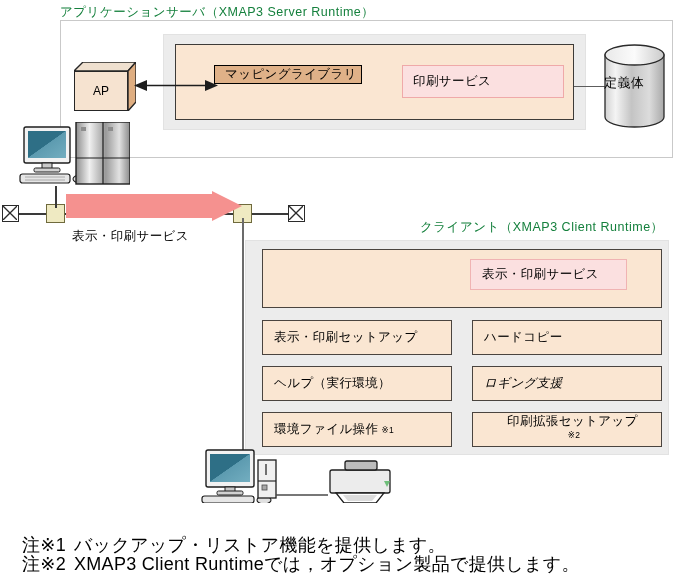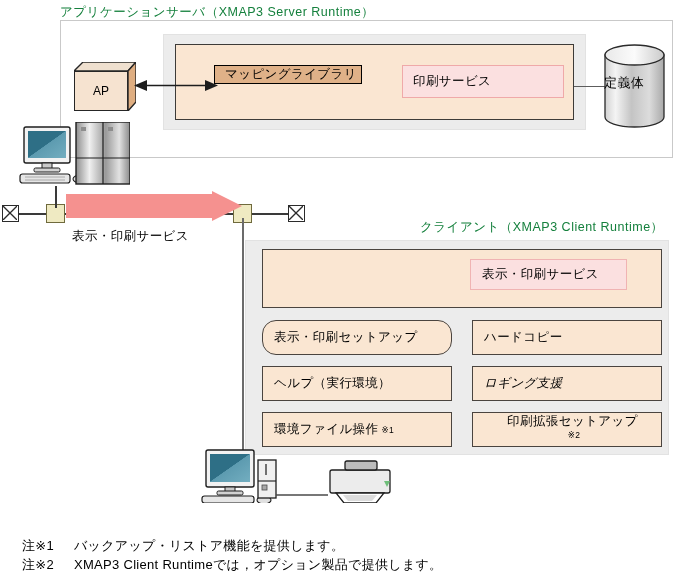--- a/index.html
+++ b/index.html
@@ -121,21 +121,21 @@
     background:#fbe0e0;border:1px solid #f0b3b3;box-sizing:border-box;
     display:flex;align-items:center;padding-left:11px;
     font-size:12.5px;letter-spacing:.4px;
   }
   .sup{font-size:8.5px;vertical-align:super;margin-left:3px;}
 
   
   #client-machine{left:200px;top:448px;width:205px;height:55px;}
 
   
-  #notes{left:22px;top:536px;line-height:19px;font-size:13px;letter-spacing:.3px;}
+  #notes{left:22px;top:536px;line-height:19px;font-size:18px;letter-spacing:.3px;}
   .note-row{white-space:nowrap;}
   .note-tag{display:inline-block;width:52px;}
 </style>
 </head>
 <body>
 
 <div class="abs caption" style="left:60px;top:4px;">アプリケーションサーバ（XMAP3 Server Runtime）</div>
 
 <div class="abs" id="server-frame"></div>
 
@@ -251,21 +251,21 @@
 </div>
 <div class="abs" id="bus-label">表示・印刷サービス</div>
 
 <div class="abs caption" style="left:420px;top:219px;">クライアント（XMAP3 Client Runtime）</div>
 
 <div class="abs" id="client-frame"></div>
 
 <div class="cbox" id="client-top"></div>
 <div class="abs" id="client-print">表示・印刷サービス</div>
 
-<div class="cbox" style="left:262px;top:320px;width:190px;height:35px;border-radius:14px;">
+<div class="cbox" style="left:262px;top:320px;width:190px;height:35px;">
   <span>表示・印刷セットアップ</span>
     <span class="sup"></span>
 </div>
 <div class="cbox" style="left:472px;top:320px;width:190px;height:35px;">
   <span>ハードコピー</span>
     <span class="sup"></span>
 </div>
 <div class="cbox" style="left:262px;top:366px;width:190px;height:35px;">
   <span>ヘルプ（実行環境）</span>
     <span class="sup"></span>

